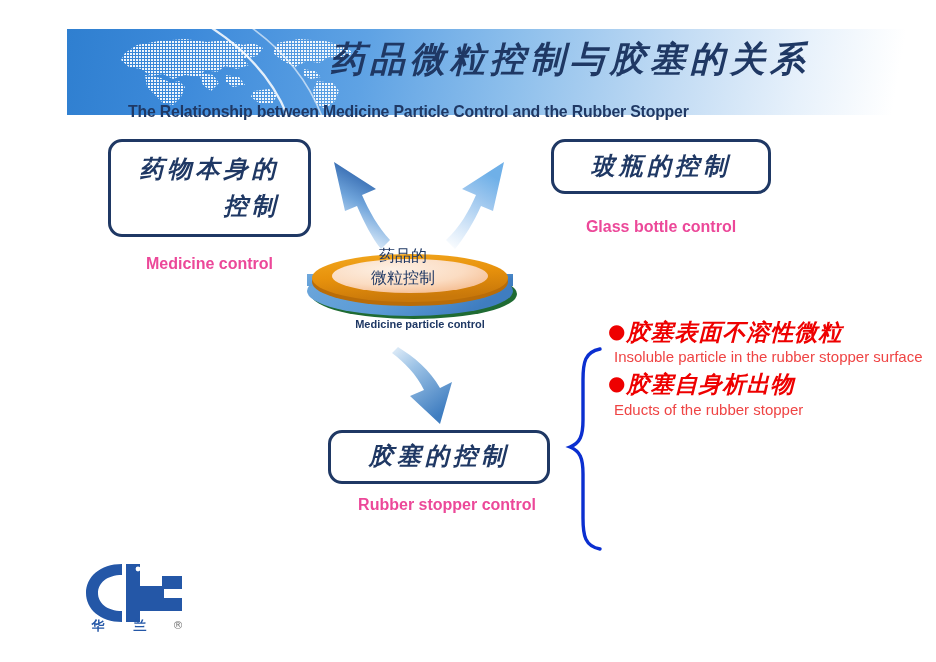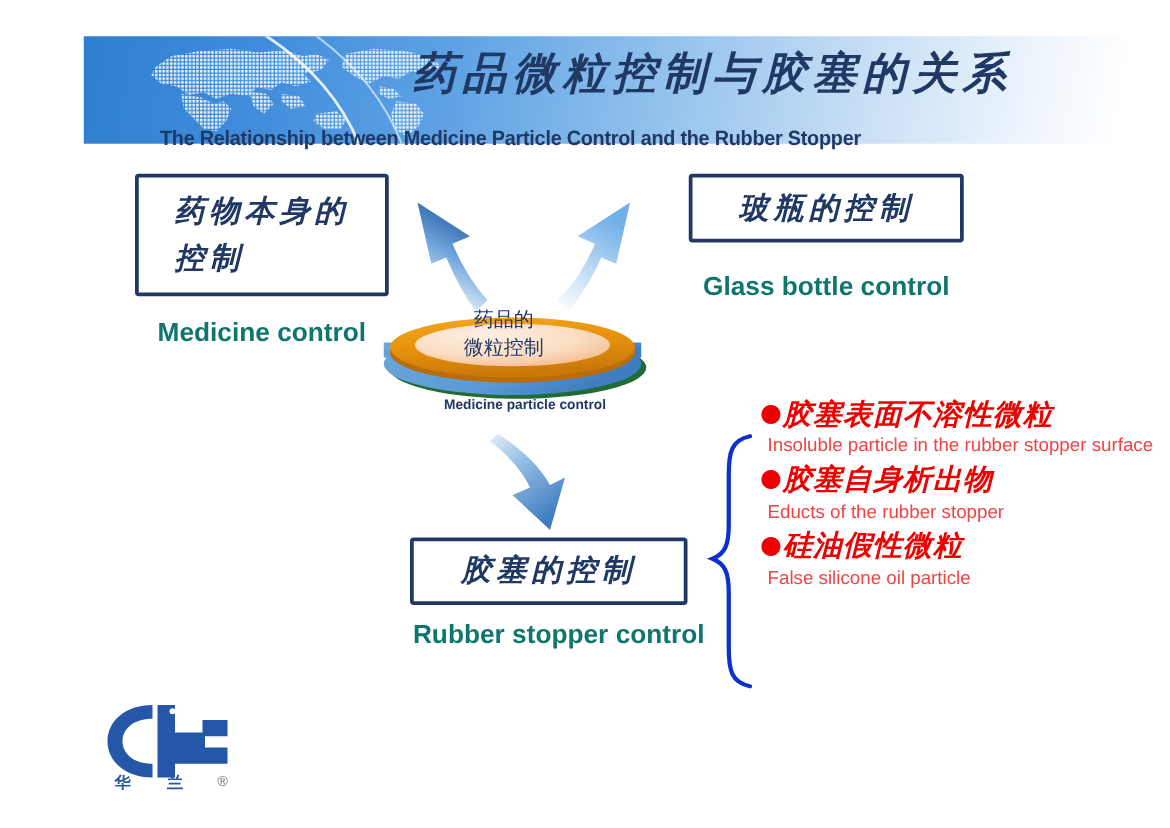--- a/index.html
+++ b/index.html
@@ -77,42 +77,42 @@
     transform: scaleX(0.96);
     transform-origin: left center;
     white-space: nowrap;
     line-height: 1;
   }
 
   
   .rbox {
     position: absolute;
     border: 3px solid #1f3864;
-    border-radius: 3px;
+    border-radius: 14px;
     background: #ffffff;
     box-sizing: border-box;
     display: flex;
     align-items: center;
     justify-content: center;
-    text-align: left;
+    text-align: right;
   }
   .rbox-text {
     font-family: "DejaVu Sans", "Liberation Sans", sans-serif;
     font-size: 24px;
     font-style: italic;
     font-weight: bold;
     color: #1f3864;
     letter-spacing: 4px;
     line-height: 1.55;
   }
   .caption {
     position: absolute;
-    font-size: 21px;
-    font-weight: bold;
-    color: #0f766e;
+    font-size: 16px;
+    font-weight: bold;
+    color: #ec4899;
     white-space: nowrap;
     text-align: center;
   }
 
   #box-medicine   { left: 108px; top: 139px; width: 203px; height: 98px; }
   #cap-medicine   { left: 108px; top: 255px; width: 203px; }
 
   #box-glass      { left: 551px; top: 139px; width: 220px; height: 55px; }
   #cap-glass      { left: 551px; top: 218px; width: 220px; }
 
@@ -368,26 +368,20 @@
       <div class="bullet-en">Insoluble particle in the rubber stopper surface</div>
     </div>
 
     <div class="b-gap1">
       <div class="bullet-cn">
         <span class="bullet-dot">●</span><span>胶塞自身析出物</span>
       </div>
       <div class="bullet-en">Educts of the rubber stopper</div>
     </div>
 
-    <div class="b-gap2">
-      <div class="bullet-cn">
-        <span class="bullet-dot">●</span><span>硅油假性微粒</span>
-      </div>
-      <div class="bullet-en">False silicone oil particle</div>
-    </div>
   </div>
 
   <svg id="logo" viewBox="0 0 116 78">
     <g fill="#2457A7">
 
       <path d="M44 8 C22 8, 8 21, 8 37 C8 53, 22 66, 44 66 L44 55
                C29 55, 20 47, 20 37 C20 27, 29 19, 44 19 Z"></path>
 
       <path d="M48 8 L62 8 L62 30 L84 30 L84 20 L104 20 L104 33 L86 33
                L86 42 L104 42 L104 55 L62 55 L62 66 L48 66 Z"></path>

